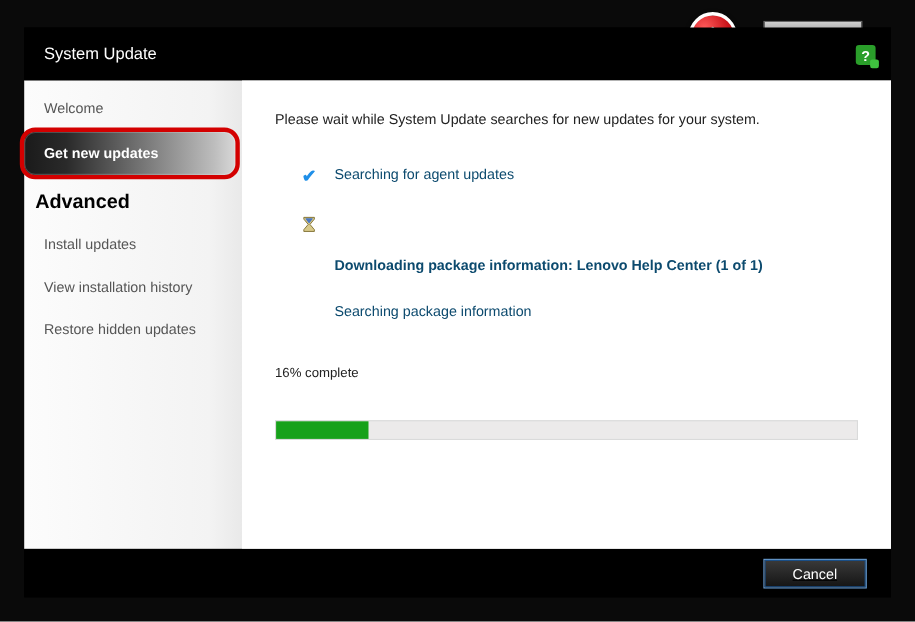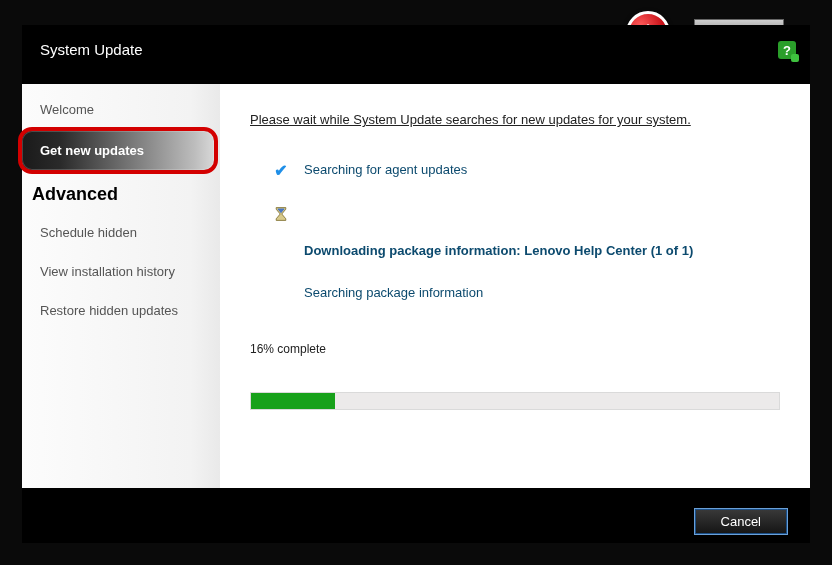--- a/index.html
+++ b/index.html
@@ -14,21 +14,20 @@
   }
   .window {
     position: absolute;
     left: 22px;
     top: 25px;
     width: 788px;
     height: 518px;
     background: #000;
     display: flex;
     flex-direction: column;
-    gap: 11px;
   }
   .titlebar {
     height: 48px;
     background: #000;
     color: #fff;
     display: flex;
     align-items: center;
     padding: 0 18px;
     position: relative;
   }
@@ -113,21 +112,21 @@
     font-weight: 700;
     font-size: 18px;
   }
   .main {
     flex: 1;
     background: #fff;
     padding: 28px 30px 20px 30px;
     position: relative;
     color: #222;
   }
-  .intro { font-size: 13px; color: #222; margin-bottom: 34px; text-decoration: underline; }
+  .intro { font-size: 13px; color: #222; margin-bottom: 34px; }
   .status-row {
     display: flex;
     align-items: flex-start;
     gap: 14px;
     margin-bottom: 26px;
     margin-left: 22px;
   }
   .status-icon { width: 18px; flex: 0 0 18px; display:flex; justify-content:center;}
   .check { color: #1f8fe8; font-size: 16px; font-weight: bold; }
   .status-text { font-size: 13px; color: #0c4a6e; padding-top:1px;}
@@ -148,20 +147,21 @@
     position: absolute; left:0; top:0; bottom:0;
     background: #17a11a;
   }
   .footer {
     height: 44px;
     background: #000;
     display: flex;
     align-items: center;
     justify-content: flex-end;
     padding: 0 22px;
+    text-decoration: underline;
   }
   .btn-cancel {
     background: linear-gradient(#3a3a3a,#141414);
     color: #fff;
     border: 1px solid #6aa0d8;
     box-shadow: 0 0 0 1px #1a4e86 inset;
     padding: 5px 26px;
     font-size: 13px;
     cursor: pointer;
     font-family: inherit;
@@ -191,21 +191,21 @@
 
     <div class="sidebar">
       <div class="nav-item">Welcome</div>
       <div class="nav-item active">
         <span>Get new updates</span>
         <div class="highlight-ring"></div>
       </div>
 
       <div class="nav-heading">Advanced</div>
 
-      <div class="nav-item">Schedule hidden</div>
+      <div class="nav-item">Install updates</div>
       <div class="nav-item">View installation history</div>
       <div class="nav-item">Restore hidden updates</div>
     </div>
 
     <div class="main">
       <div class="intro">Please wait while System Update searches for new updates for your system.</div>
 
       <div class="status-row">
         <div class="status-icon">
             <span class="check">✔</span>

